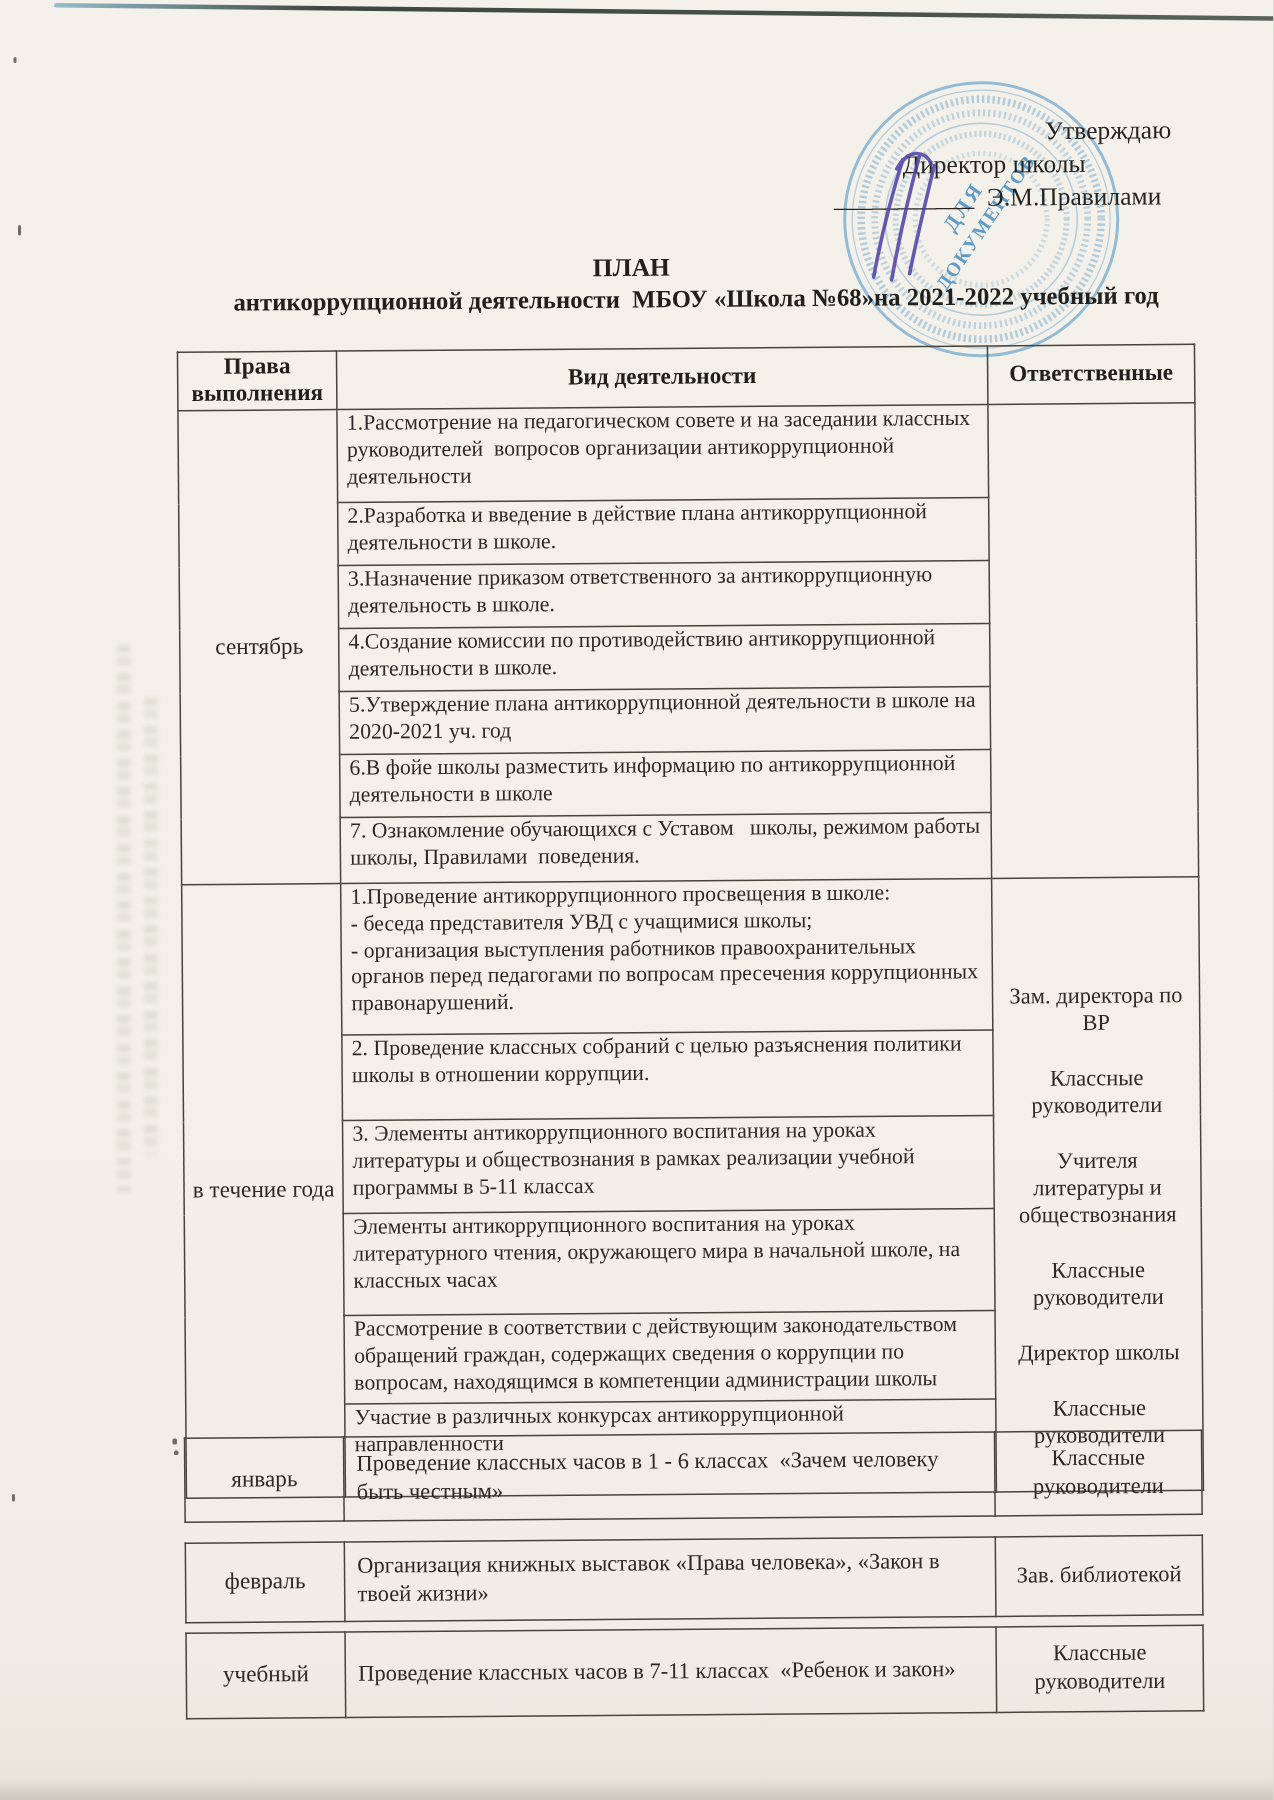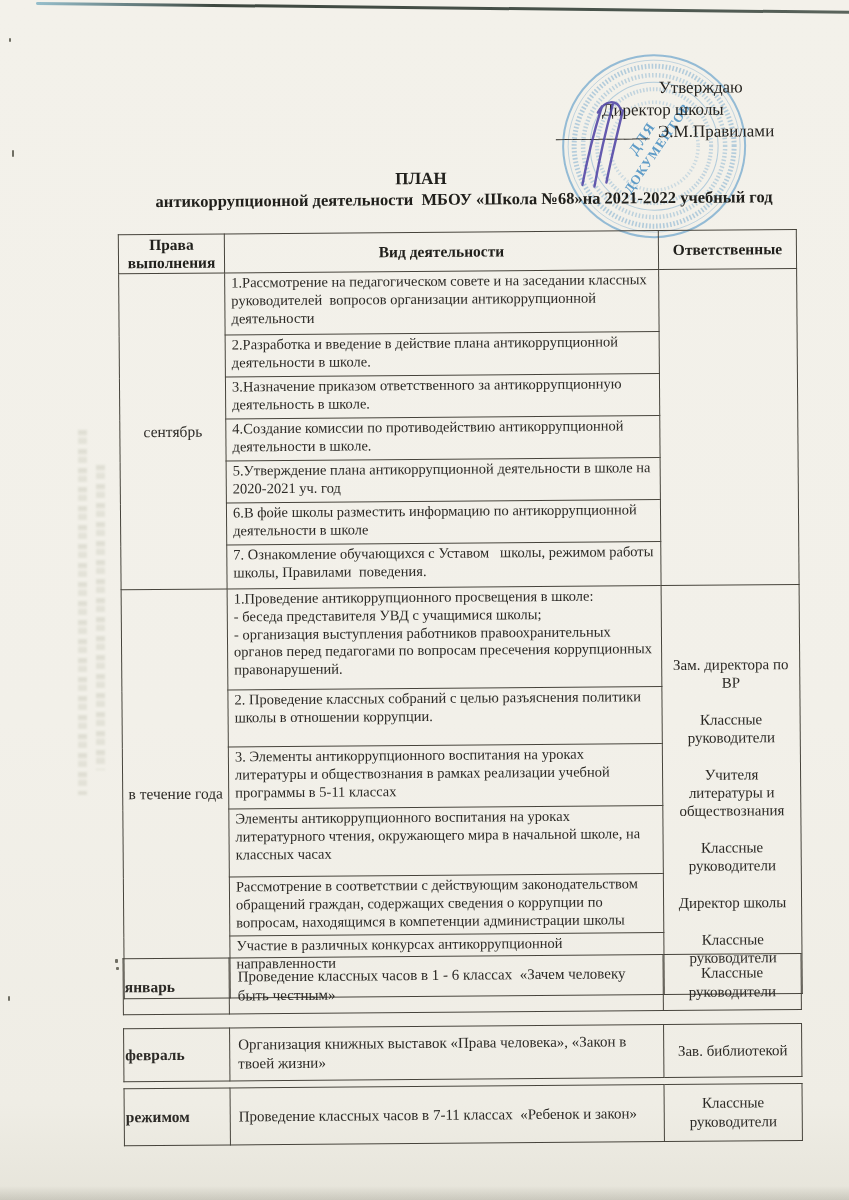--- a/index.html
+++ b/index.html
@@ -28,21 +28,21 @@
   table.doc{border-collapse:collapse;table-layout:fixed;width:678px;}
   table.doc td,table.doc th{border:1.6px solid #47443c;overflow:hidden;}
   #main-table{position:absolute;left:121px;top:232px;}
   #main-table th{font-size:15.5px;font-weight:bold;padding:1px 2px;color:#21201c;vertical-align:middle;}
   td.act{font-size:14.5px;line-height:1.23;padding:1px 4px 2px 6px;vertical-align:top;white-space:pre-wrap;}
   td.period{text-align:center;font-size:15.5px;vertical-align:middle;padding:1px;}
   td.resp{text-align:center;font-size:15px;vertical-align:top;line-height:1.2;padding:70px 3px 2px;}
   td.resp p{margin:0 0 19px;}
   td.resp.empty{padding:0;}
   .month-table{position:absolute;}
-  td.m-period{text-align:left;font-size:15.5px;vertical-align:middle;font-weight:bold;}
+  td.m-period{text-align:center;font-size:15.5px;vertical-align:middle;}
   td.m-act{font-size:15px;line-height:1.25;padding:2px 4px 2px 8px;vertical-align:middle;white-space:pre-wrap;}
   td.m-resp{text-align:center;font-size:15px;line-height:1.25;vertical-align:middle;padding:1px 2px;}
 
   .stamp{position:absolute;left:552px;top:50px;}
   .signature{position:absolute;left:576px;top:98px;}
 </style>
 </head>
 <body>
 
 <div class="page">
@@ -71,21 +71,21 @@
         <circle cx="106" cy="98" r="64" stroke-width="1" opacity="0.5"></circle>
         <circle cx="106" cy="98" r="57" stroke-width="4" stroke-dasharray="1.5 1.8" opacity="0.4"></circle>
         <circle cx="106" cy="98" r="44" stroke-width="3.5" stroke-dasharray="1.4 2.2" opacity="0.32"></circle>
       </g>
       <g transform="translate(106,98) rotate(-55)" fill="#4f93c4" opacity="0.9" font-family="'Liberation Serif',serif" text-anchor="middle">
         <text x="0" y="-10" font-size="14" font-weight="bold" letter-spacing="2">ДЛЯ</text>
         <text x="0" y="8" font-size="13" font-weight="bold" letter-spacing="1">ДОКУМЕНТОВ</text>
       </g>
     </svg>
 
-    <div class="appr-line" style="left:663px;top:80px;">Утверждаю</div>
+    <div class="appr-line" style="left:701px;top:80px;">Утверждаю</div>
     <div class="appr-line" style="left:606px;top:102px;">Директор школы</div>
     <div class="appr-line" style="left:560px;top:124px;"><span>___________</span>&nbsp;&nbsp;<span>Э.М.Правилами</span></div>
 
     <svg class="signature" width="80" height="100" viewBox="0 0 80 100">
       <g stroke="#5044a6" stroke-width="2.4" fill="none" stroke-linecap="round" opacity="0.88">
         <path d="M30,10 C23,32 15,62 10,88"></path>
         <path d="M41,8 C34,33 27,63 22,90"></path>
         <path d="M51,14 C45,38 38,66 34,86"></path>
         <path d="M26,16 C33,3 45,3 49,13"></path>
       </g>
@@ -193,21 +193,21 @@
           </tbody>
         </table>
         <table class="doc month-table" style="left: 120px; top: 1086px;">
           <colgroup>
             <col style="width: 106px;">
             <col style="width: 434px;">
             <col style="width: 138px;">
           </colgroup>
           <tbody>
             <tr style="height: 57px;">
-              <td class="m-period">режимом</td>
+              <td class="m-period">учебный</td>
               <td class="m-act">Проведение классных часов в 7-11 классах  «Ребенок и закон»</td>
               <td class="m-resp">Классные руководители</td>
             </tr>
           </tbody>
         </table>
       </div>
 
   </div>
 
   <div class="bottom-shade"></div>

